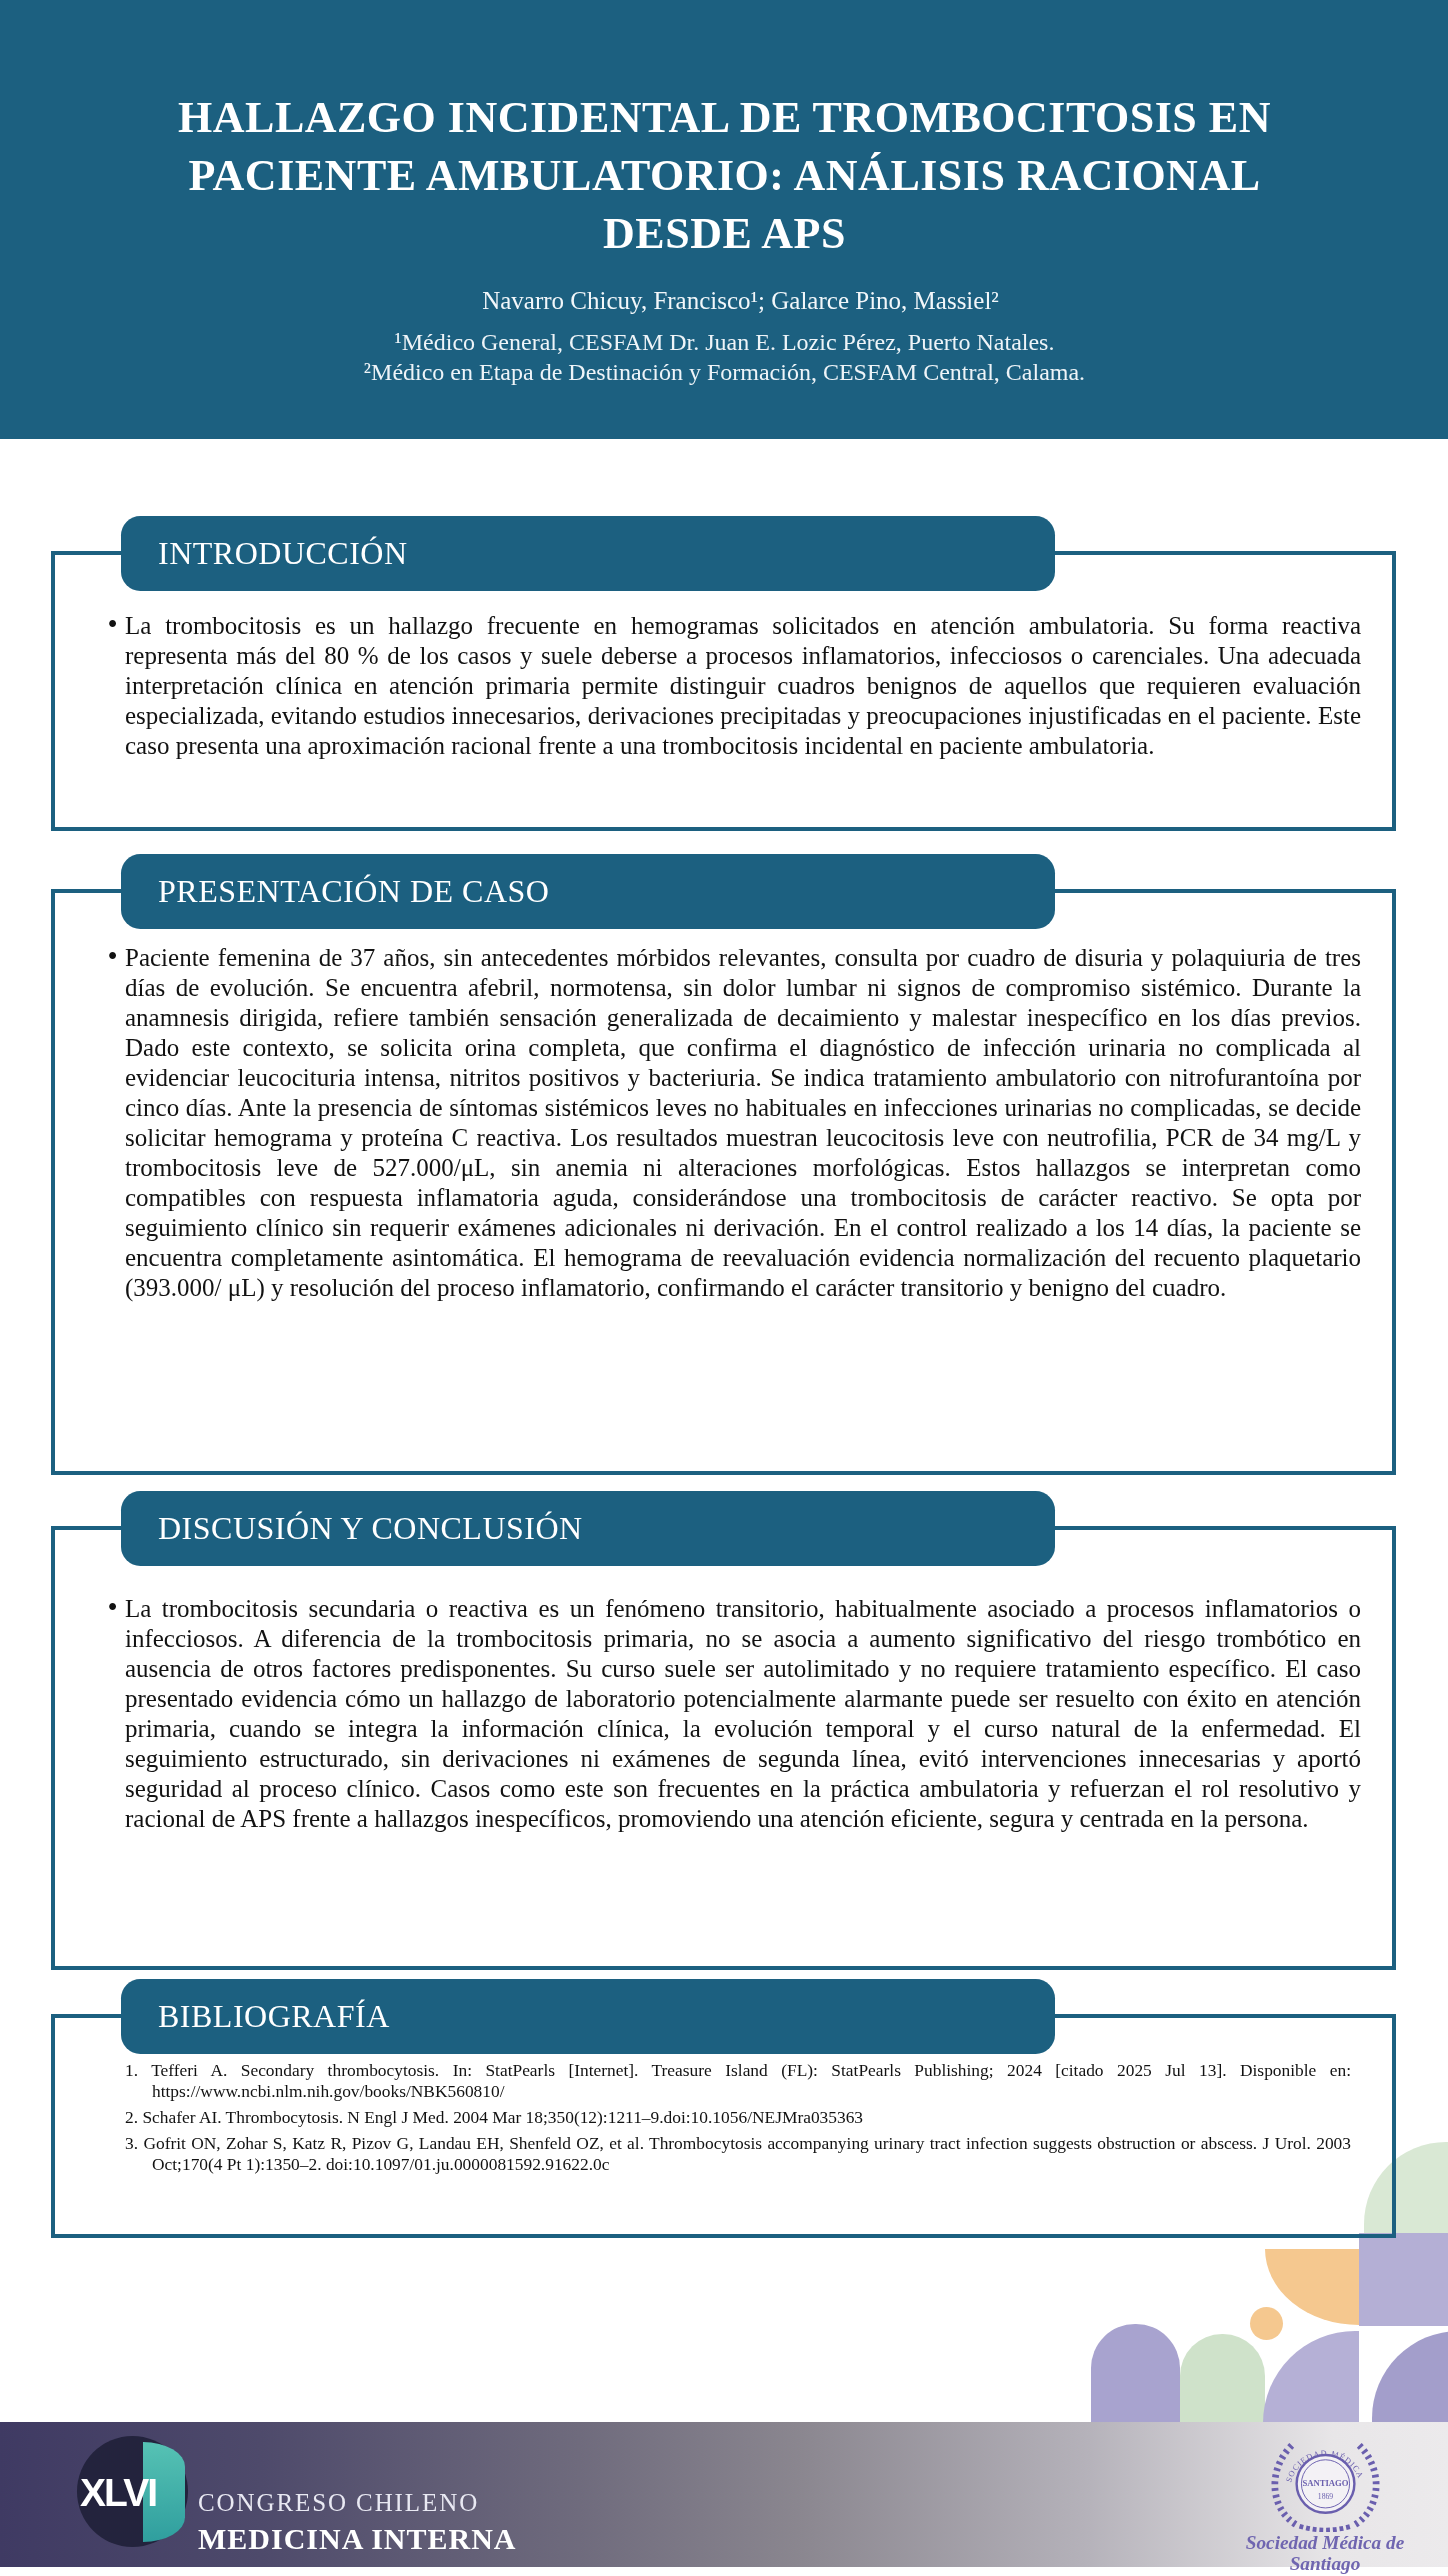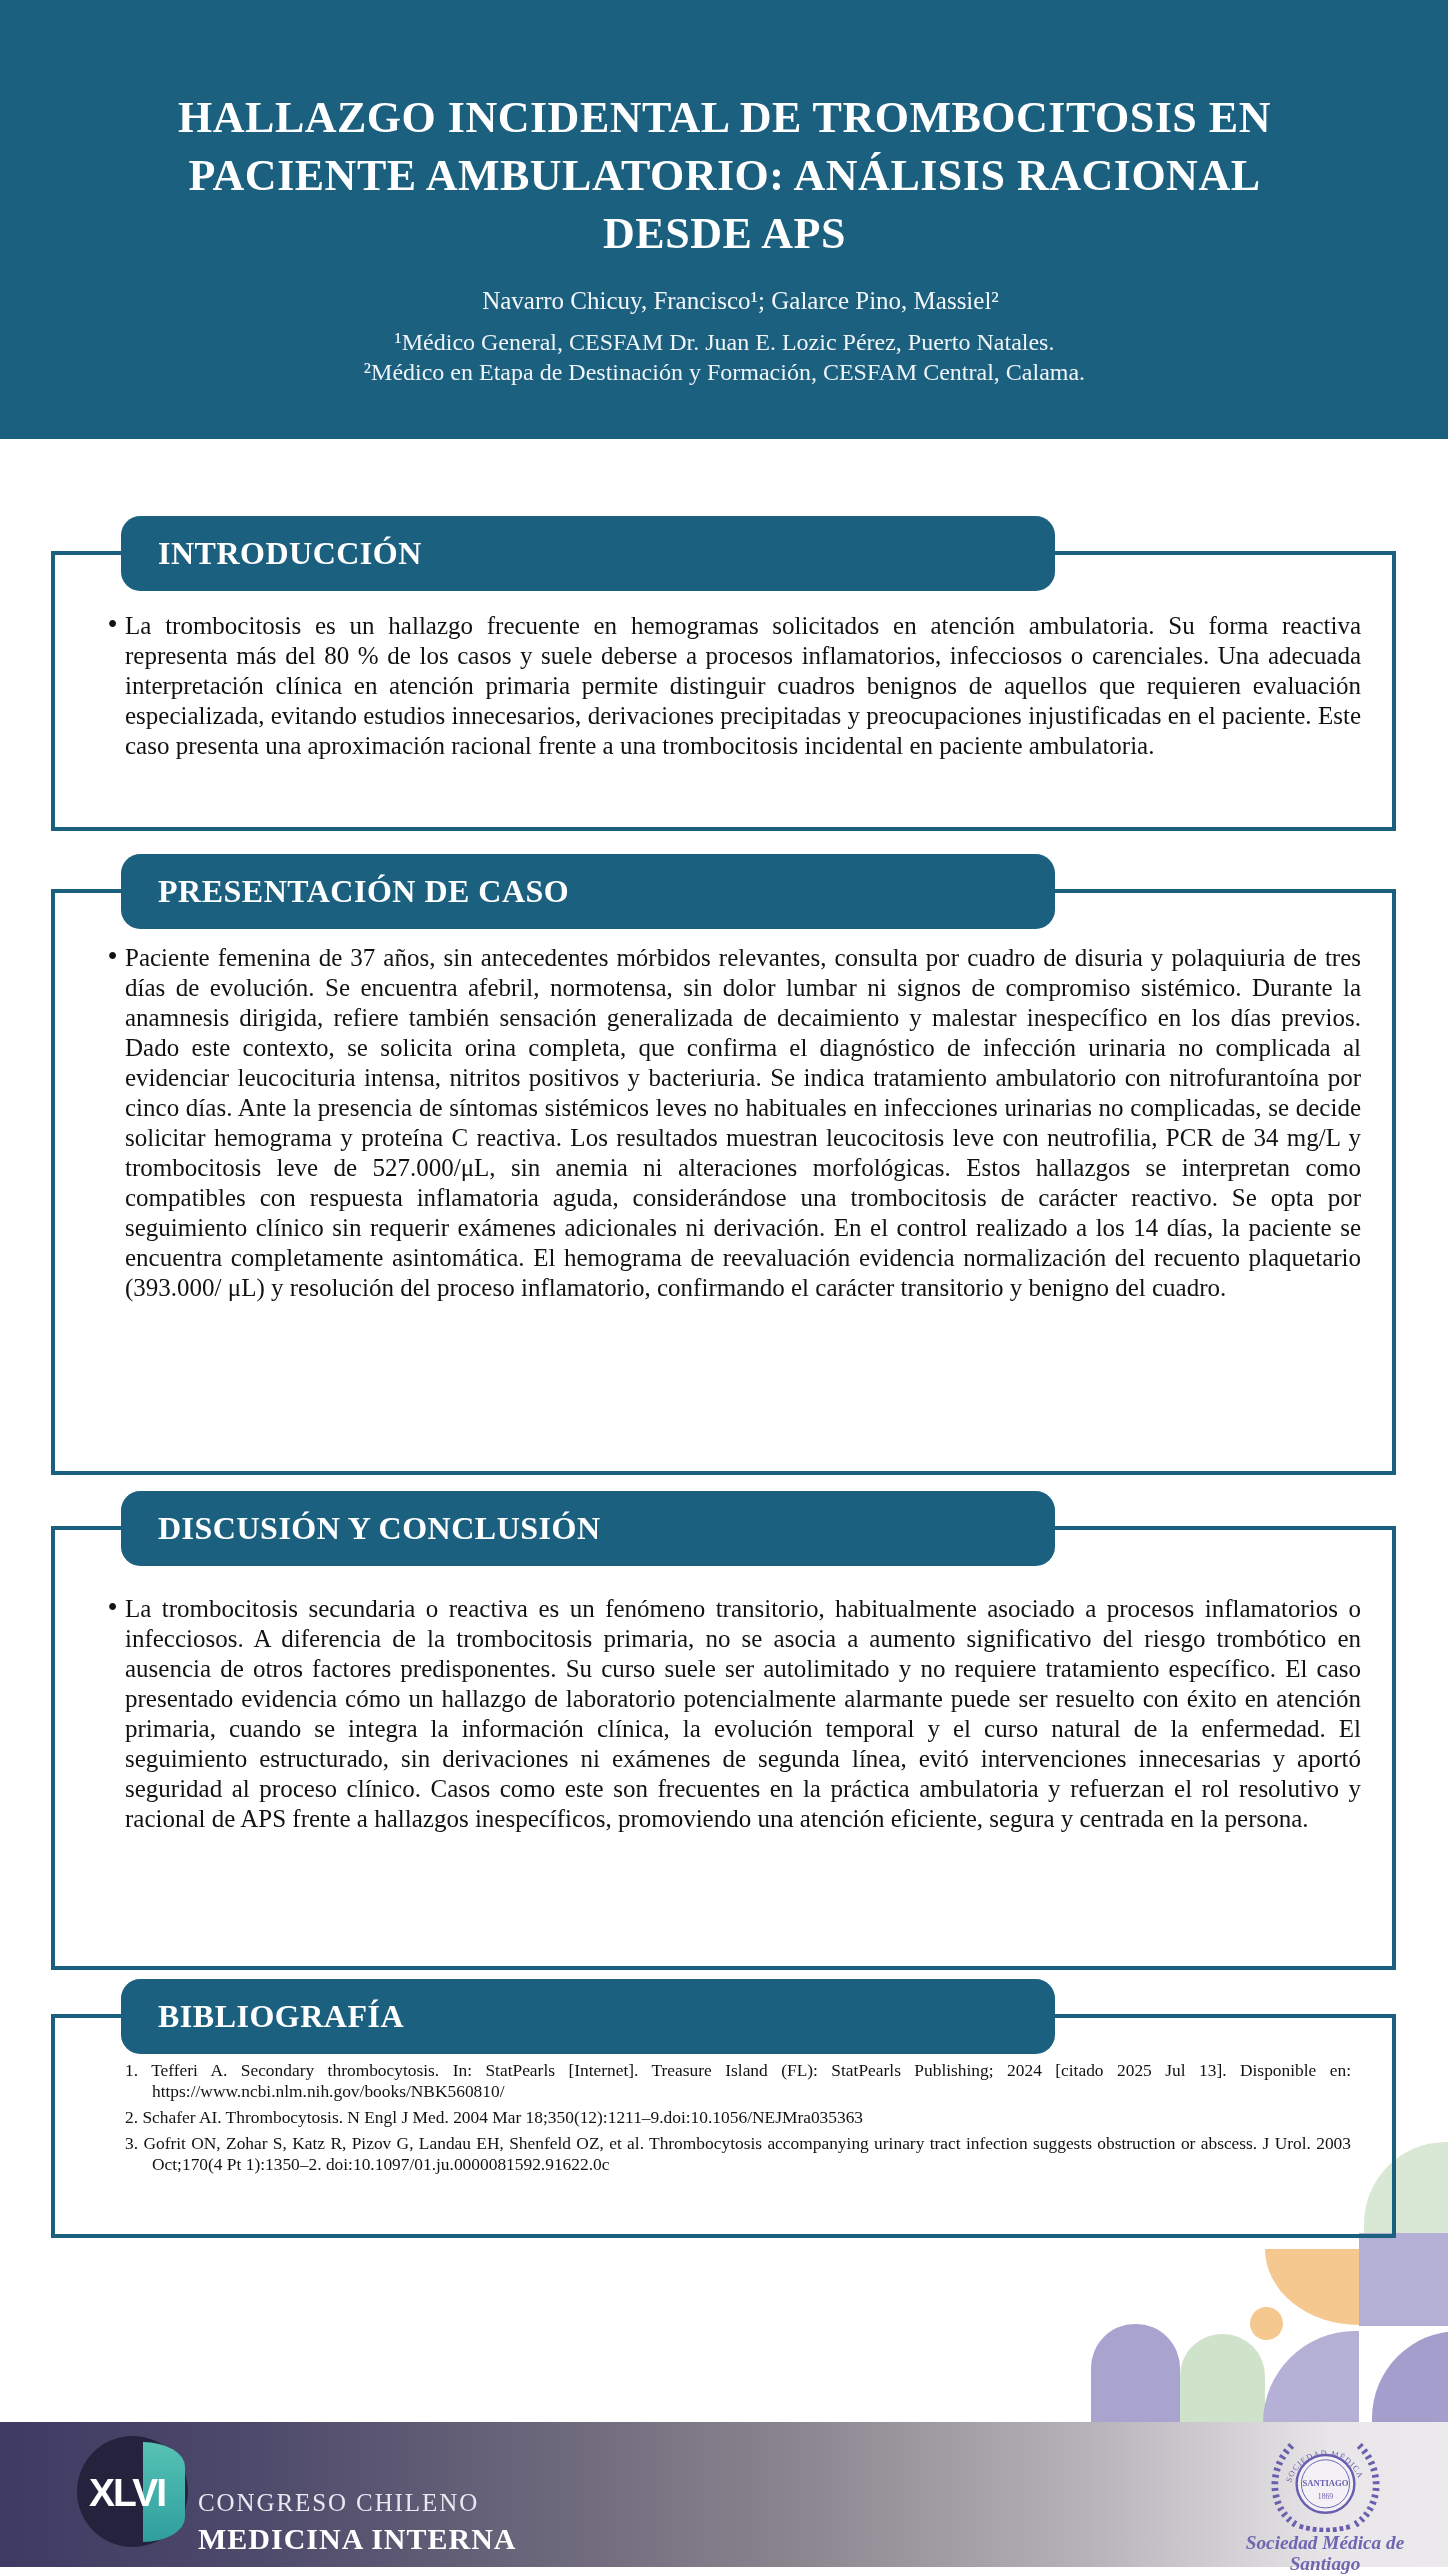--- a/index.html
+++ b/index.html
@@ -31,21 +31,21 @@
   .section-box{
     position:absolute;left:51px;width:1345px;
     border:4.8px solid #1c6080;
     background:transparent;
     box-sizing:border-box;
     z-index:3;
   }
   .banner{
     position:absolute;left:66px;top:-39px;width:934px;height:75px;
     background:#1c6080;border-radius:19.3px;
-    color:#ffffff;font-weight:bold;font-size:32px;line-height:75px;
+    color:#ffffff;font-weight:normal;font-size:32px;line-height:75px;
     padding-left:37px;box-sizing:border-box;letter-spacing:0.5px;
     white-space:nowrap;
   }
   .section-body{
     position:relative;
     padding:56px 31px 0 70px;
     font-size:25px;line-height:30px;color:#121212;
     text-align:justify;
   }
   .section-body .par{position:relative;margin:0;}
@@ -85,21 +85,21 @@
     font-family:"Liberation Sans", sans-serif;
   }
   .logo-mark{position:absolute;left:77px;top:2436px;width:126px;height:118px;z-index:5;}
   .logo-circle{position:absolute;left:0;top:0;width:111px;height:111px;background:#23233d;border-radius:50%;}
   .logo-crescent{
     position:absolute;left:66px;top:5.8px;width:42px;height:100px;
     background:linear-gradient(180deg,#56c2b4 0%,#2f9e9e 100%);
     border-radius:0 85px 85px 0 / 0 50px 50px 0;
   }
   .logo-numeral{
-    position:absolute;left:12px;top:35px;width:97px;
+    position:absolute;left:3px;top:35px;width:97px;
     color:#ffffff;font-weight:bold;font-size:39px;letter-spacing:-1.9px;
     font-family:"Liberation Sans", sans-serif;
   }
   .congress-text{position:absolute;left:198px;top:2473px;color:#ffffff;z-index:5;margin-top:16px;}
   .congress-line1{font-size:25px;font-weight:normal;letter-spacing:1.9px;color:#e9e9f3;}
   .congress-line2{font-size:30px;font-weight:bold;letter-spacing:1px;margin-top:4.8px;color:#ffffff;}
 
   .society{position:absolute;left:1209px;top:2428px;width:232px;text-align:center;z-index:5;}
   .society .emblem{display:block;margin:0 auto;}
   .society-name{

